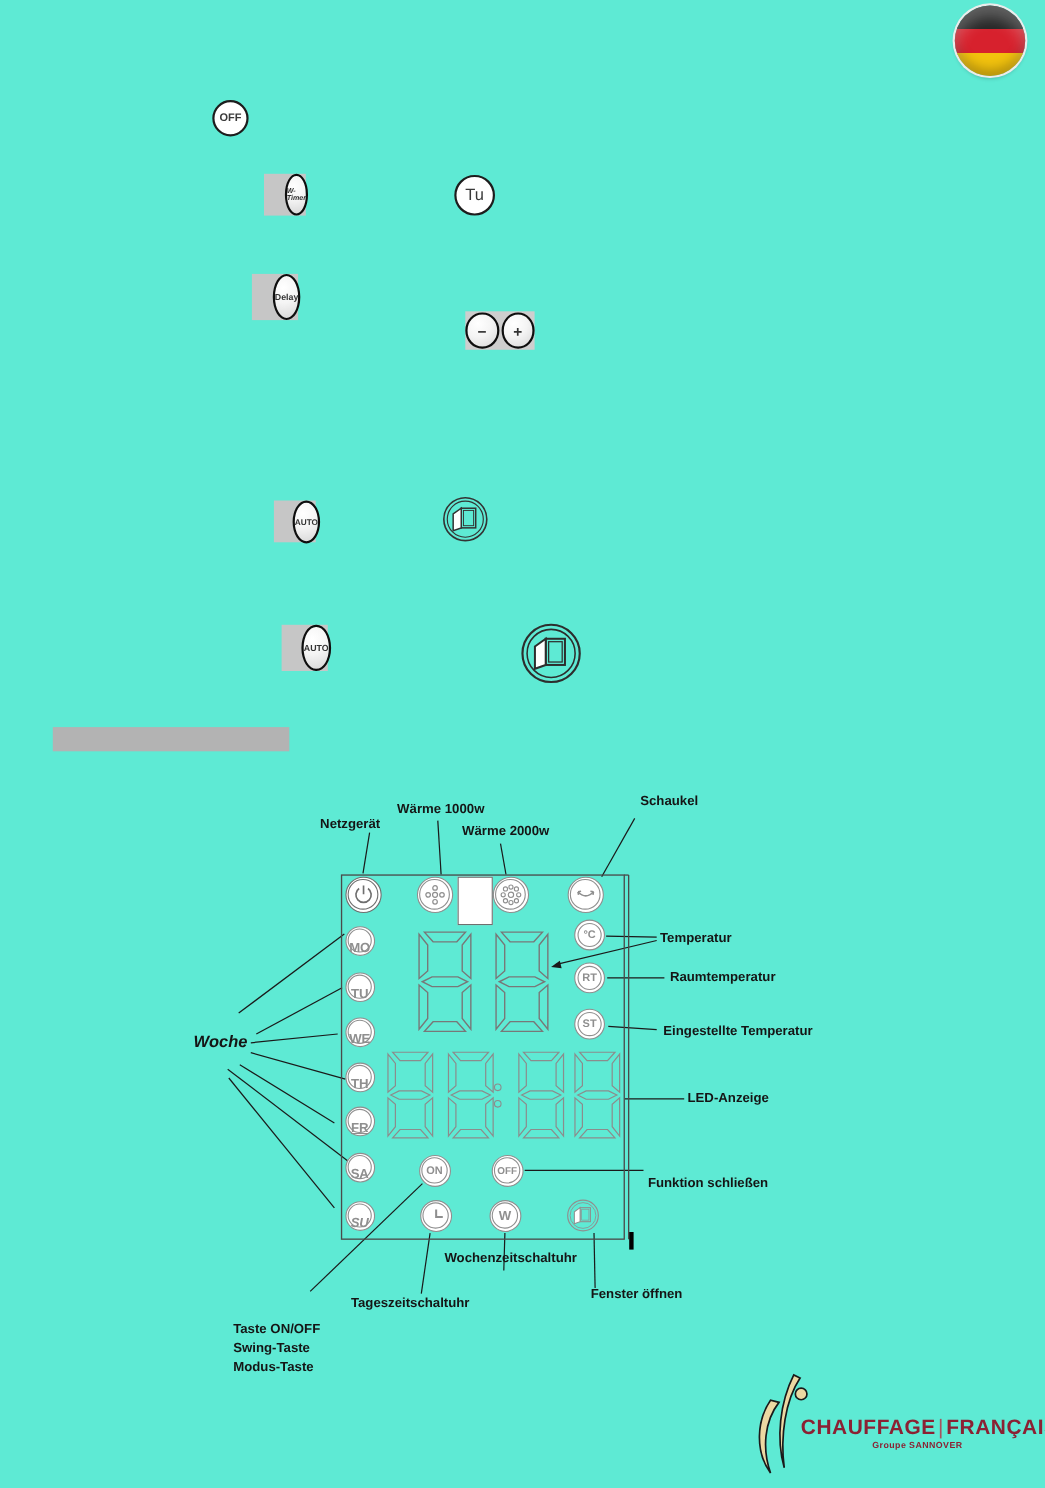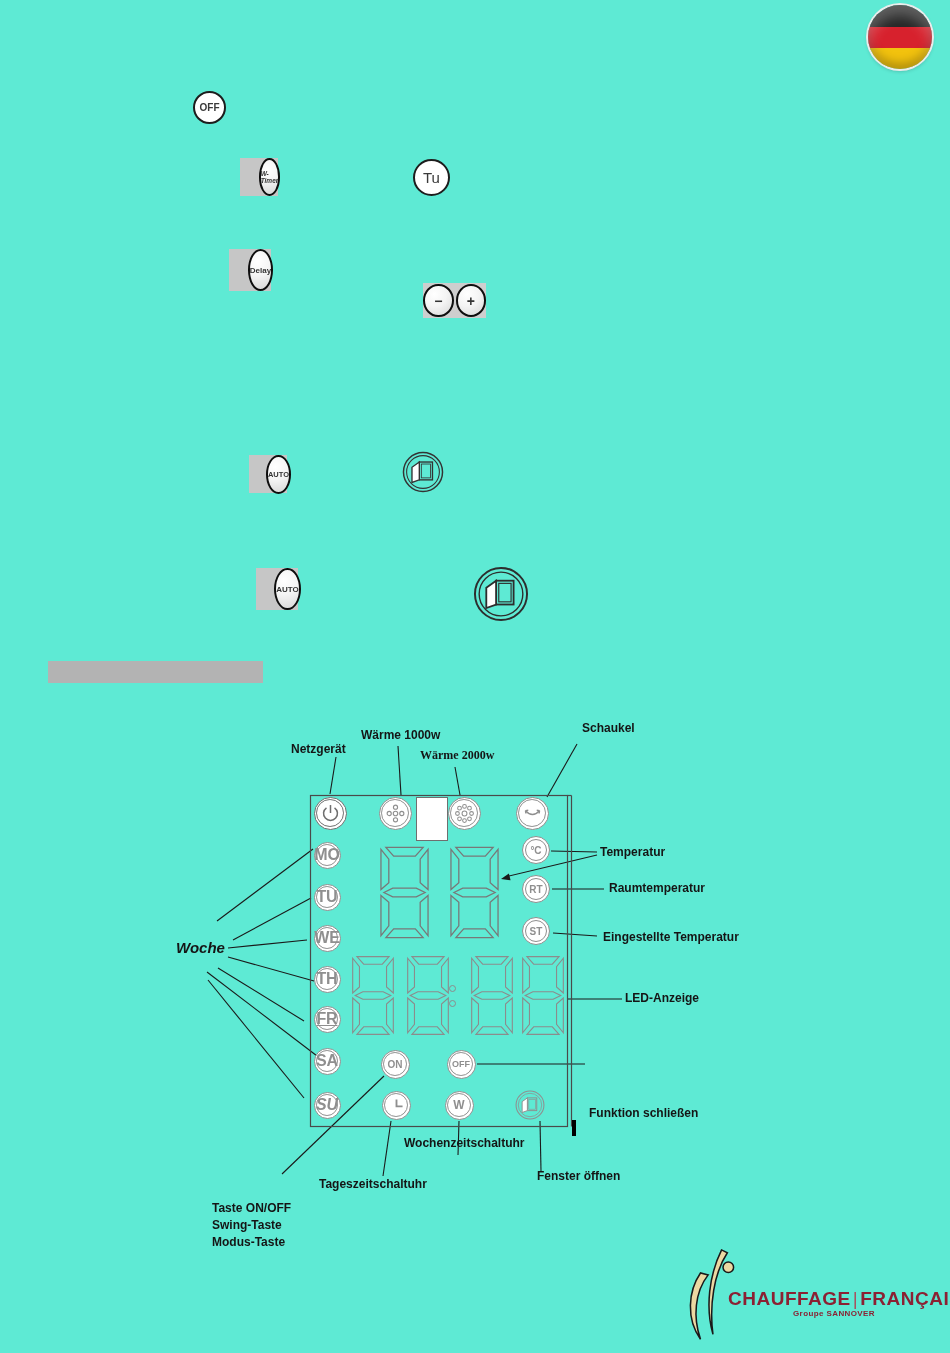--- a/index.html
+++ b/index.html
@@ -25,21 +25,21 @@
   
   .graybar{background:#b3b3b3;}
 
   
   .ring{position:absolute;border:1.4px solid #8f8f8f;border-radius:50%;background:#fff;
     display:flex;align-items:center;justify-content:center;color:#8f8f8f;font-weight:bold;box-sizing:border-box;}
   .ring::after{content:"";position:absolute;inset:1.6px;border:1px solid #8f8f8f;border-radius:50%;}
   .ring.dark{border-color:#6f6f6f;color:#6f6f6f;}
   .ring.dark::after{border-color:#6f6f6f;}
   .ring span{position:relative;z-index:1;}
-  .day{font-size:16px;letter-spacing:-0.2px;}
+  .day{font-size:12px;letter-spacing:-0.2px;align-items:flex-end;}
   .ind{font-size:10px;}
   .key{font-size:10px;}
 
   
   .dlabel{position:absolute;font-size:12px;font-weight:700;color:#151515;white-space:nowrap;line-height:17px;}
   .woche{font-size:15px;}
 
   
   .brand{position:absolute;font-weight:700;font-size:19px;letter-spacing:.5px;white-space:nowrap;}
   .brand .div{font-weight:400;padding:0 2px;}
@@ -265,27 +265,27 @@
   </div>
   <div class="ring key" style="left:444.5px;top:1090.5px;width:29px;height:29px;font-size:12px;">
       <span>W</span>
     </div>
   <svg class="abs" style="left:515px;top:1090px;color:#8f8f8f;" width="30" height="30" viewBox="0 0 40 40">
       <use href="#winicon"></use>
     </svg>
 
   <div class="dlabel" style="left:291px;top:741px;">Netzgerät</div>
   <div class="dlabel" style="left:361px;top:727px;">Wärme 1000w</div>
-  <div class="dlabel" style="left:420px;top:747px;font-family:Liberation Serif, serif;">Wärme 2000w</div>
+  <div class="dlabel" style="left:420px;top:747px;">Wärme 2000w</div>
   <div class="dlabel" style="left:582px;top:720px;">Schaukel</div>
   <div class="dlabel" style="left:600px;top:844px;">Temperatur</div>
   <div class="dlabel" style="left:609px;top:880px;">Raumtemperatur</div>
   <div class="dlabel" style="left:603px;top:929px;">Eingestellte Temperatur</div>
   <div class="dlabel" style="left:625px;top:990px;">LED-Anzeige</div>
-  <div class="dlabel" style="left:589px;top:1105px;">Funktion schließen</div>
+  <div class="dlabel" style="left:589px;top:1067px;">Funktion schließen</div>
   <div class="dlabel woche" style="left:176px;top:939px;font-style:italic;">Woche</div>
 
   <div class="dlabel" style="left:212px;top:1200px;">
     <div>Taste ON/OFF</div>
     <div>Swing-Taste</div>
     <div>Modus-Taste</div>
   </div>
   <div class="dlabel" style="left:319px;top:1176px;">Tageszeitschaltuhr</div>
   <div class="dlabel" style="left:404px;top:1135px;">Wochenzeitschaltuhr</div>
   <div class="dlabel" style="left:537px;top:1168px;text-align:right;">Fenster öffnen</div>

